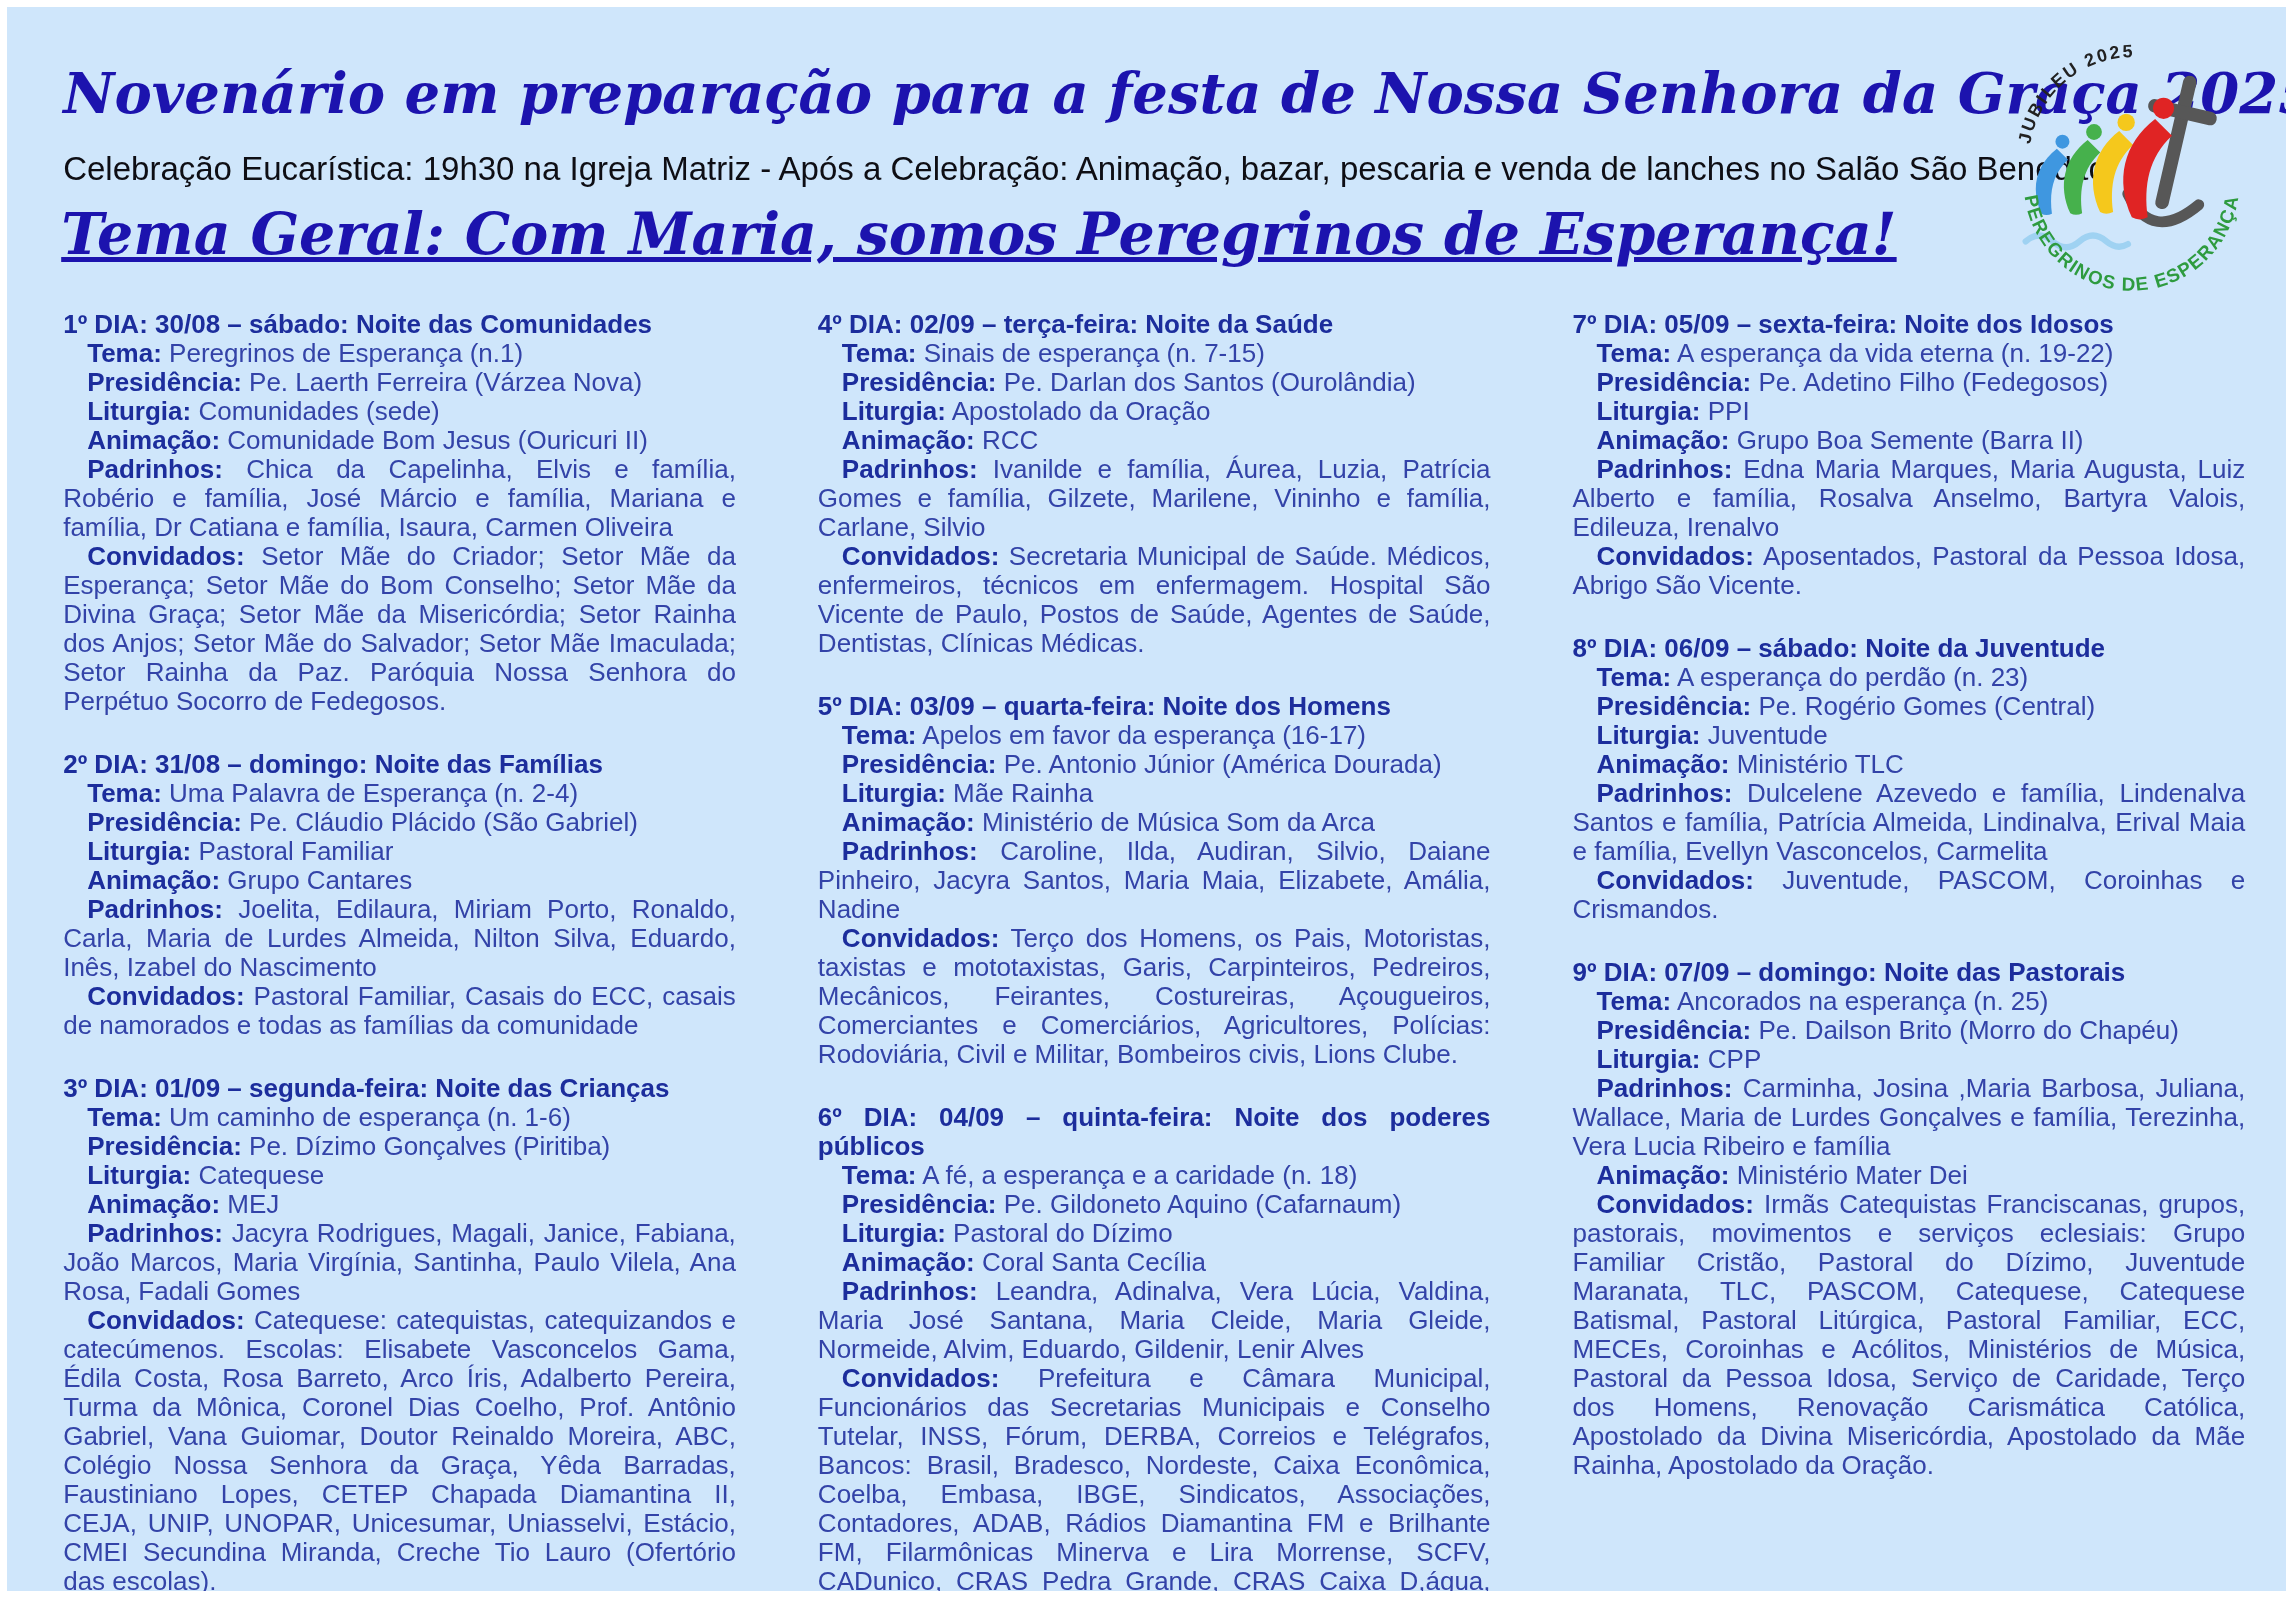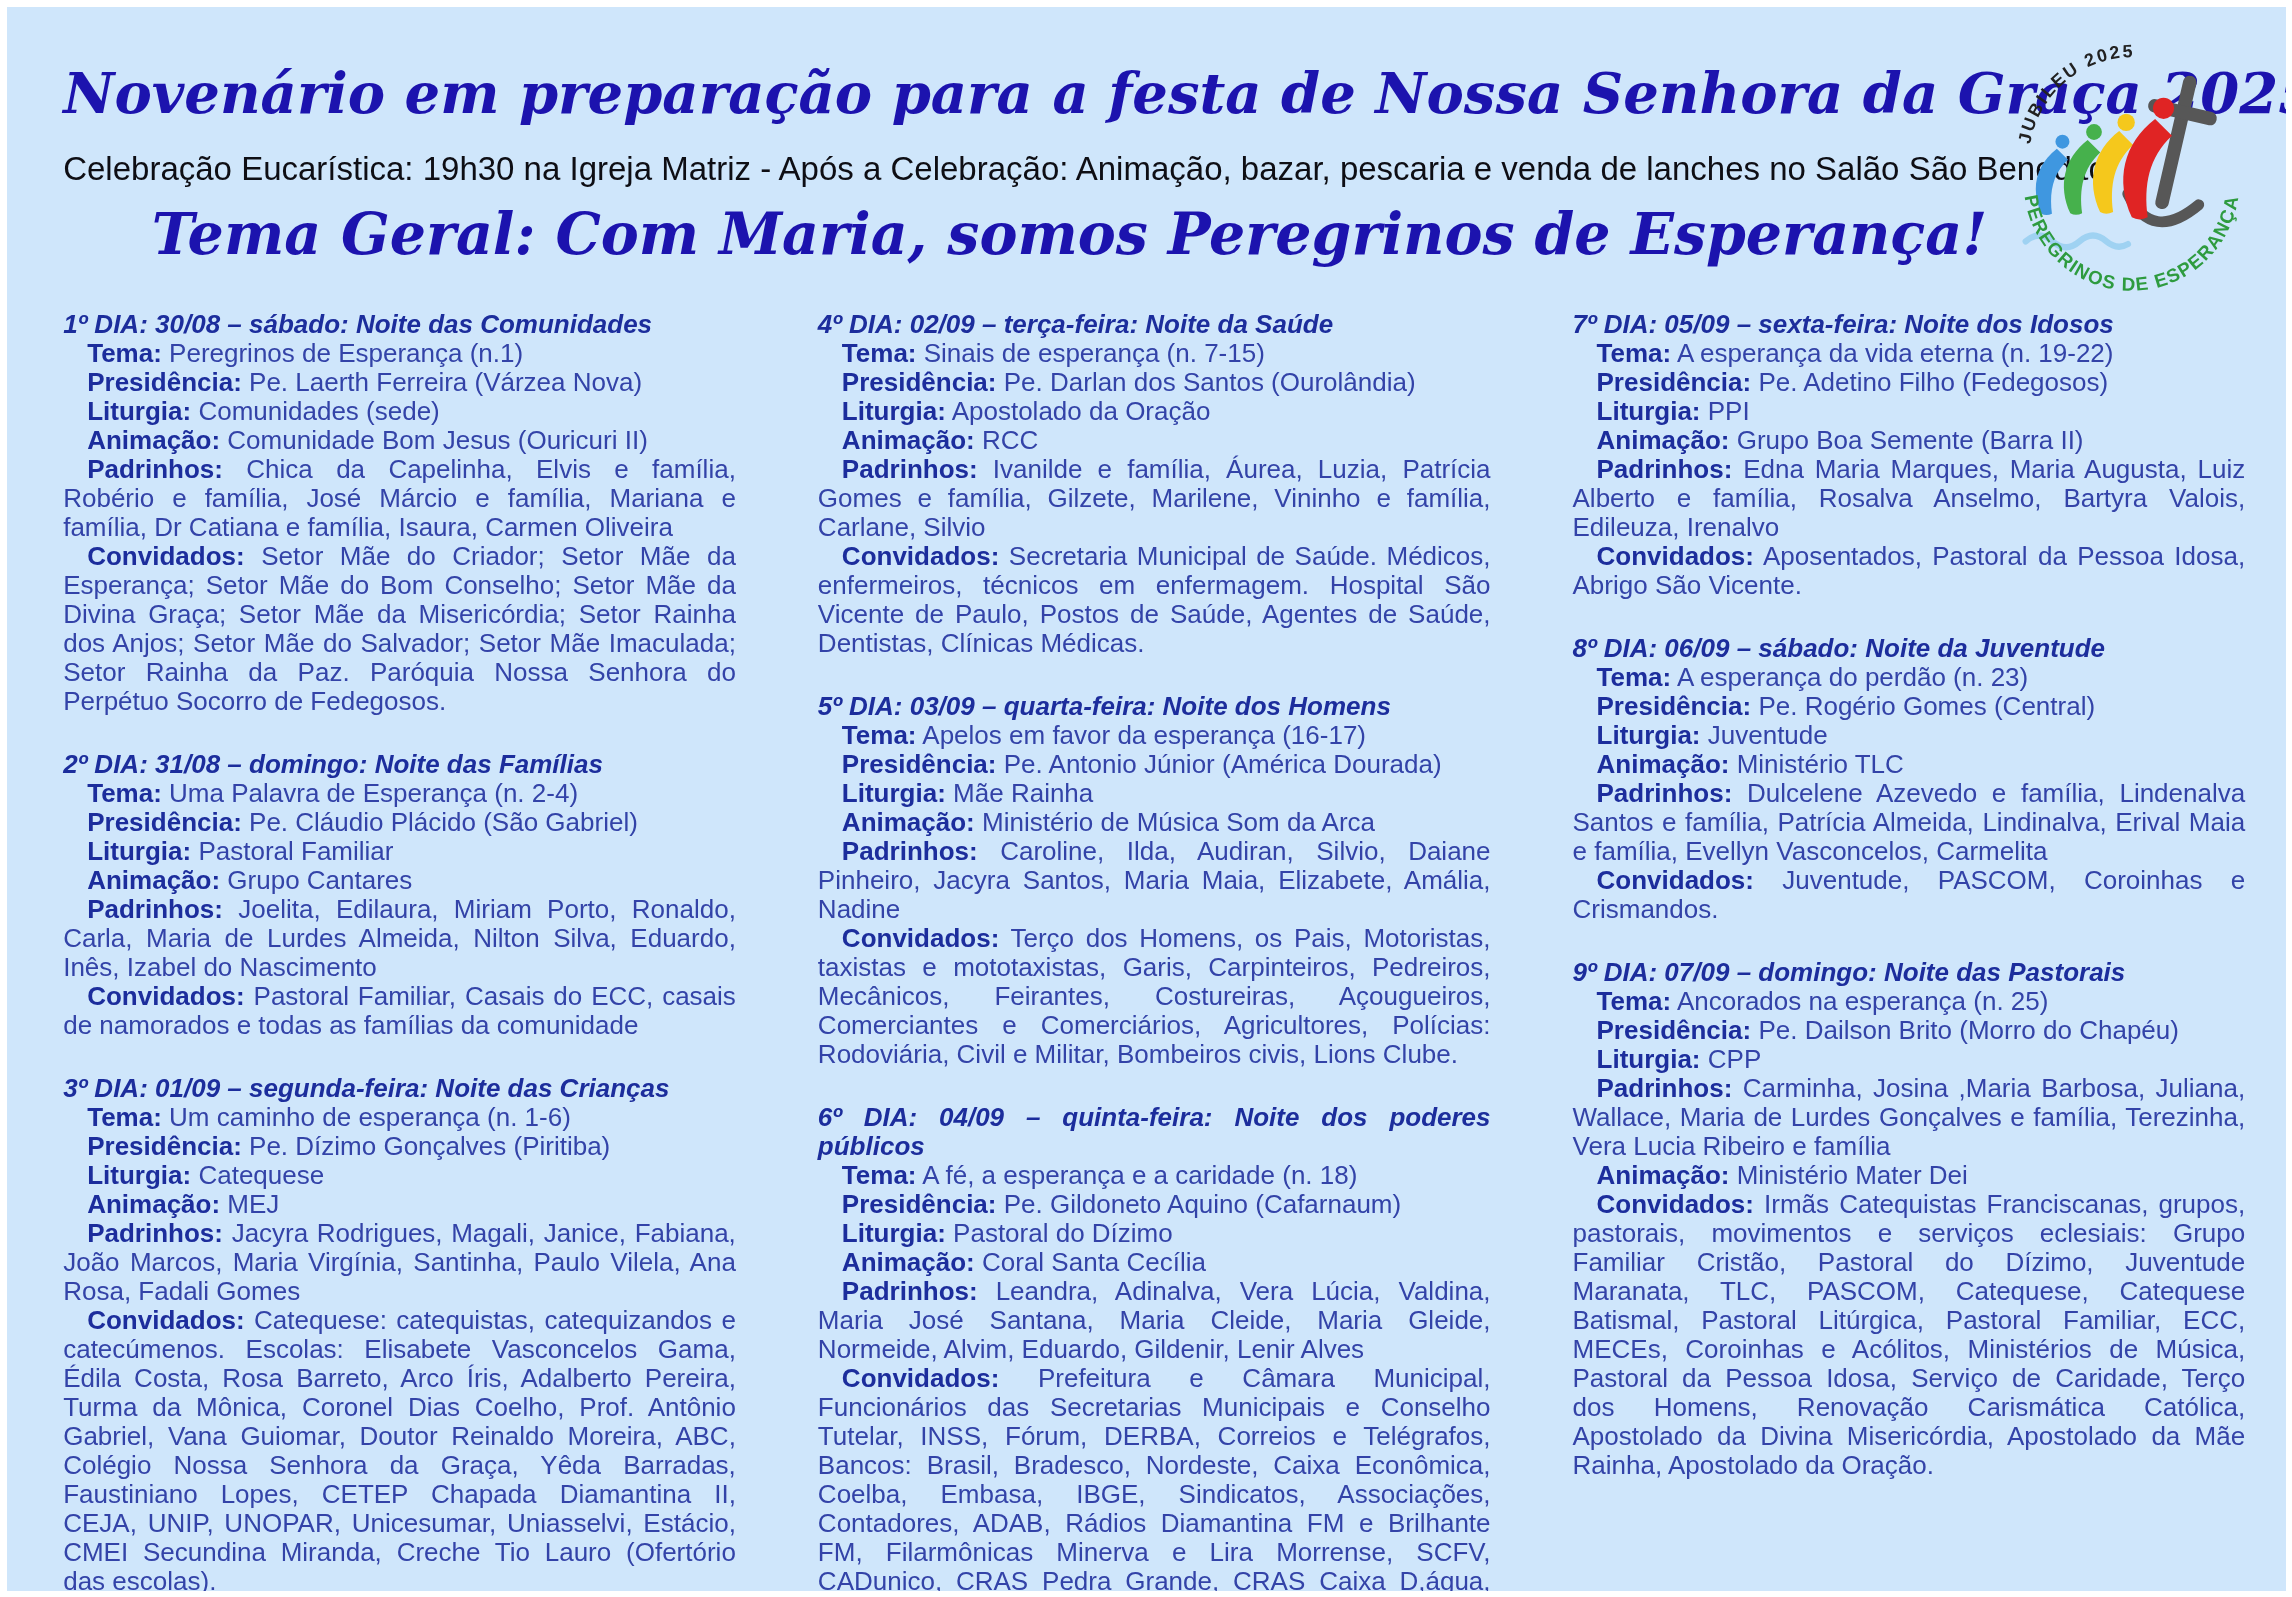--- a/index.html
+++ b/index.html
@@ -23,26 +23,27 @@
     white-space:nowrap;
   }
   .subtitle{
     position:absolute;left:56px;top:142px;width:2060px;
     font-size:33px;line-height:1.2;
     color:#0e0e14;
     white-space:nowrap;
   }
   .theme{
     position:absolute;left:54px;top:193px;width:1926px;
-    text-align:right;
+    text-align:left;
     font-family:"DejaVu Serif", serif;
     font-style:italic;font-weight:bold;
     font-size:57px;
     color:#1c13ae;
     white-space:nowrap;
+    text-decoration:underline;
   }
   .logo{
     position:absolute;right:19.7px;top:23px;width:269px;height:274px;
   }
   .columns{
     position:absolute;left:56px;top:303px;width:2182px;
     display:flex;gap:82px;
   }
   .col{flex:1 1 0;min-width:0;}
   .day{margin:0 0 34px 0;}
@@ -50,21 +51,20 @@
   .day p{
     margin:0;
     font-size:26px;line-height:29px;
     color:#3343a8;
     text-align:justify;
     text-align-last:left;
   }
   .day-heading{
     font-weight:bold;
     color:#1c2d9c !important;
-    font-style:italic;
   }
   .lbl{
     font-weight:bold;
     color:#1c2d9c;
     margin-left:24px;
   }
 </style>
 </head>
 <body>
 

